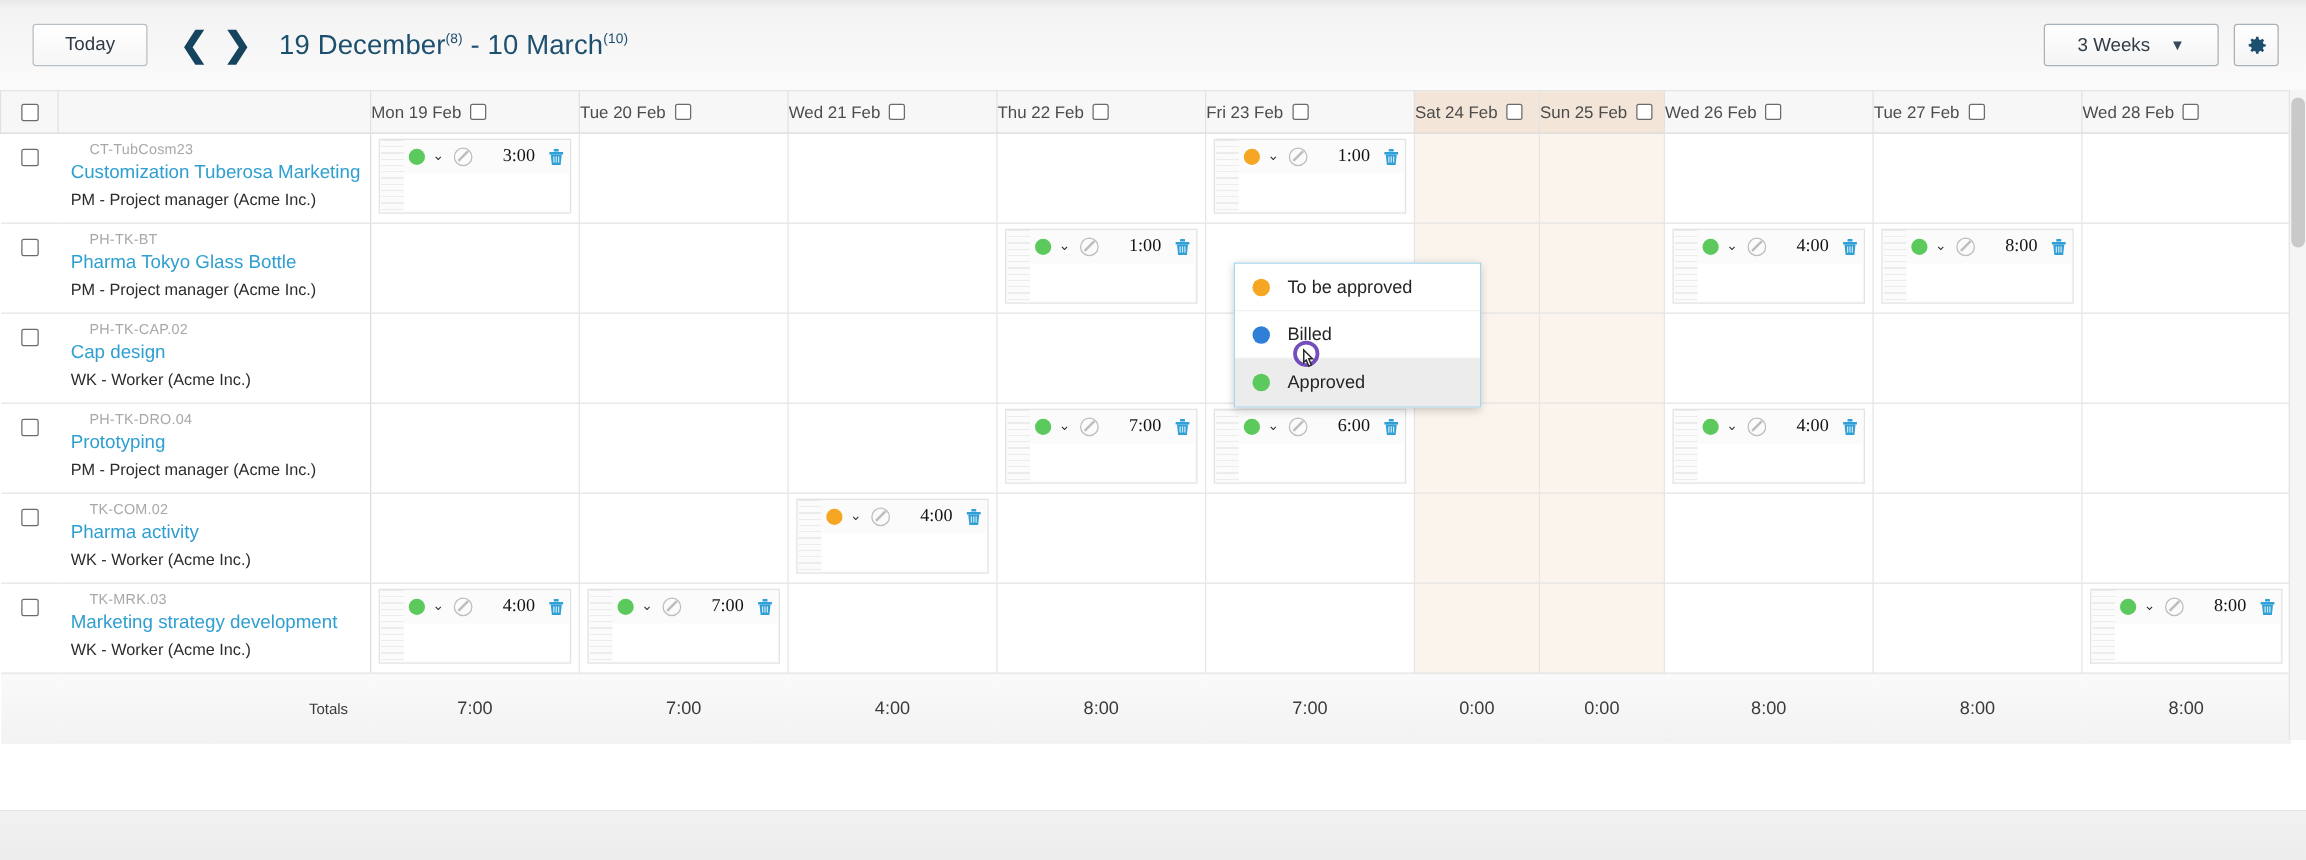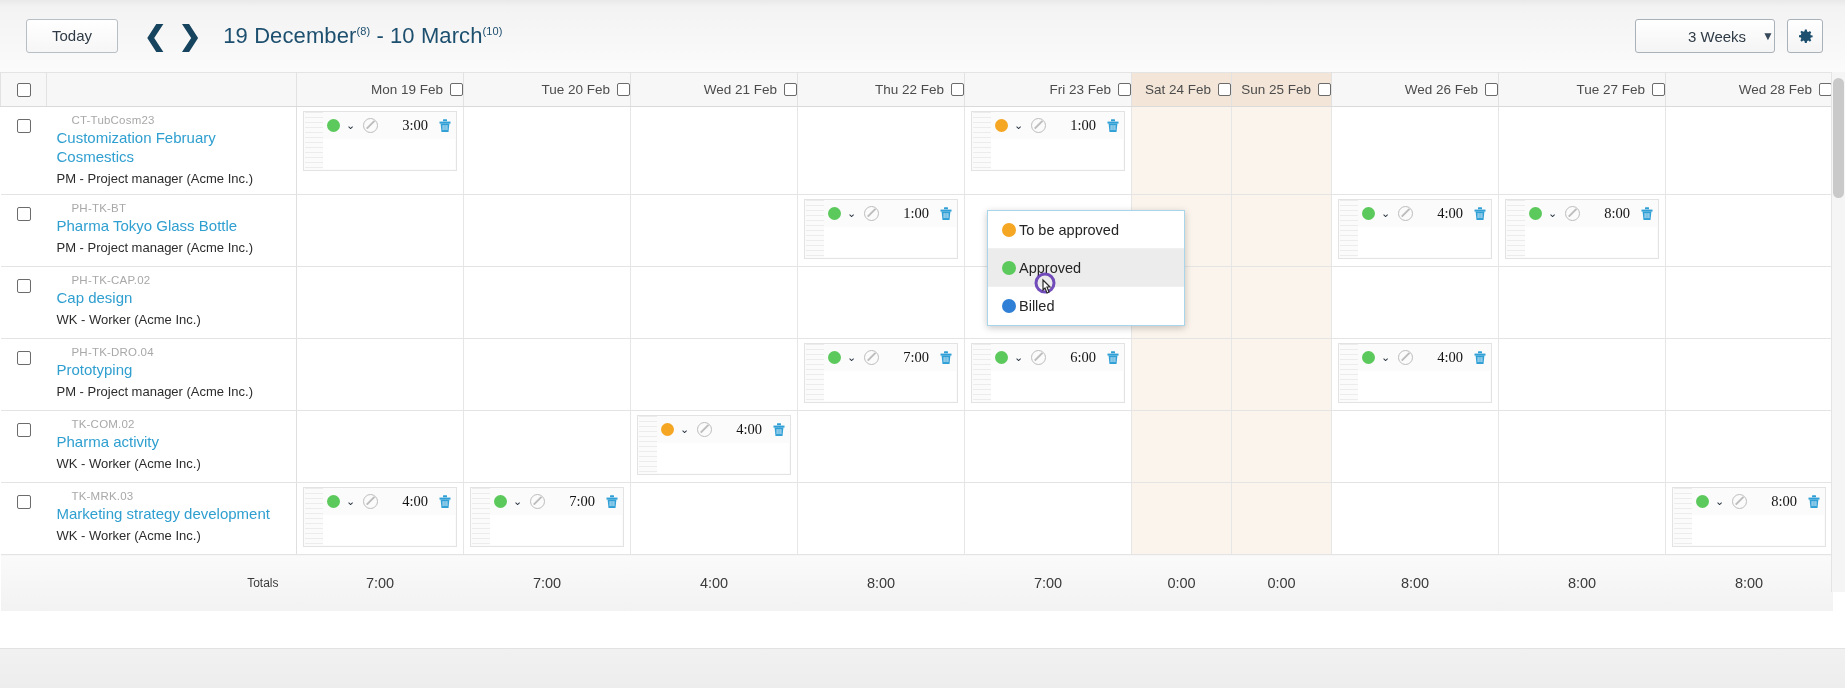--- a/index.html
+++ b/index.html
@@ -32,21 +32,21 @@
     white-space:nowrap;
   }
   .date-range sup { font-size:11px; vertical-align:super; }
   .toolbar-right {
     margin-left:auto; margin-right:22px; display:flex; align-items:center; gap:12px;
   }
   .weeks-select {
     width:140px; height:34px; border:1px solid #a9b2b8; border-radius:3px;
     background: linear-gradient(180deg,#ffffff 0%,#f4f4f4 100%);
     color:#2f3b46; font-size:15px;
-    display:flex; align-items:center; justify-content:flex-end; gap:16px;
+    display:flex; align-items:center; justify-content:center; gap:16px;
     cursor:pointer;
   }
   .chev-sm { font-size:12px; color:#37495a; }
   .gear-btn {
     width:36px; height:34px; border:1px solid #a9b2b8; border-radius:3px;
     background: linear-gradient(180deg,#ffffff 0%,#f4f4f4 100%);
     display:flex; align-items:center; justify-content:center; cursor:pointer;
   }
 
   
@@ -61,21 +61,21 @@
   table.sheet col.c-we    { width:100px; }
 
   thead th {
     height:34px; background:#f7f7f7; border-right:1px solid #e2e2e2;
     border-bottom:1px solid #dadada; border-top:1px solid #e4e4e4;
     color:#4c4c4c; font-weight:normal; font-size:13.5px;
     text-align:center; padding:0; white-space:nowrap;
   }
   thead th.weekend { background:#f3e6d8;margin-left:40px; }
   thead th.first { border-left:1px solid #e2e2e2; }
-  .hd { display:flex; align-items:center; justify-content:flex-end; gap:7px; }
+  .hd { display:flex; align-items:center; justify-content:flex-start; gap:7px; }
 
   .cb {
     display:inline-block; width:14px; height:14px; border:1.6px solid #6b6b6b;
     border-radius:2px; background:#fff; vertical-align:middle; cursor:pointer;
   }
   .cb.sm { width:13px; height:13px; border-width:1.5px; }
 
   tbody td {
     border-right:1px solid #e6e6e6; border-bottom:1px solid #e4e4e4;
     vertical-align:top; padding:0; height:72px; background:#fff;
@@ -109,21 +109,21 @@
   .entry-body { position:absolute; left:1px; right:1px; top:27px; bottom:1px; background:#fff; }
   .lines { position:absolute; left:0; top:-27px; width:18px; bottom:0;
            background:repeating-linear-gradient(180deg,#ececec 0 1px,#fbfbfb 1px 5px); }
 
   
   .dropdown {
     position:absolute; left:987px; top:138px; width:198px;
     background:#ffffff; border:1px solid #a9d5ea;
     box-shadow:0 2px 7px rgba(0,0,0,.22); z-index:40;
   }
-  .dd-item { display:flex; align-items:center; gap:3px; height:38px; padding-left:14px;
+  .dd-item { display:flex; align-items:center; gap:14px; height:38px; padding-left:14px;
              font-size:14.5px; color:#252525; cursor:pointer;
              border-bottom:1px solid #f0f0f0; }
   .dd-item:last-child { border-bottom:none; }
   .dd-item.hovered { background:#ececec; }
   .dd-dot { width:14px; height:14px; border-radius:50%; flex:none; }
 
   
   .cursor { position:absolute; left:1030px; top:198px; z-index:60; pointer-events:none; }
 
   
@@ -266,21 +266,21 @@
                 <span class="cb sm"></span>
               </div>
             </th>
           </tr>
       </thead>
       <tbody id="table-body">
           <tr>
             <td class="checkcell"><span class="cb"></span></td>
             <td class="taskcell">
               <div class="task-code">CT-TubCosm23</div>
-              <div><a class="task-name">Customization February Cosmestics</a></div>
+              <div><a class="task-name">Customization Tuberosa Marketing</a></div>
               <div class="task-role">PM - Project manager (Acme Inc.)</div>
             </td>
             <td class="">
               <div class="entry">
                 <div class="entry-body">
                   <div class="lines"></div>
                 </div>
                 <div class="entry-top">
                   <span class="cb sm"></span>
                   <span class="dot approved"></span>
@@ -646,27 +646,27 @@
             <td>8:00</td>
           </tr>
       </tfoot>
     </table>
 
     <div class="dropdown" id="status-dropdown">
         <div class="dd-item">
           <span class="dd-dot" style="background: rgb(245, 166, 35);"></span>
           <span>To be approved</span>
         </div>
+        <div class="dd-item">
+          <span class="dd-dot" style="background: rgb(47, 127, 214);"></span>
+          <span>Billed</span>
+        </div>
         <div class="dd-item hovered">
           <span class="dd-dot" style="background: rgb(92, 201, 92);"></span>
           <span>Approved</span>
-        </div>
-        <div class="dd-item">
-          <span class="dd-dot" style="background: rgb(47, 127, 214);"></span>
-          <span>Billed</span>
         </div>
       </div>
 
     <div class="cursor">
       <svg width="34" height="34" viewBox="0 0 34 34">
         <circle cx="15" cy="13" r="9" fill="none" stroke="#5b2fb0" stroke-width="3" opacity=".85"></circle>
         <path d="M13 10 v10 l2-2 2 5 2-1 -2-5 h3 z" fill="#ffffff" stroke="#2a2a2a" stroke-width="1.2"></path>
       </svg>
     </div>
   </div>

